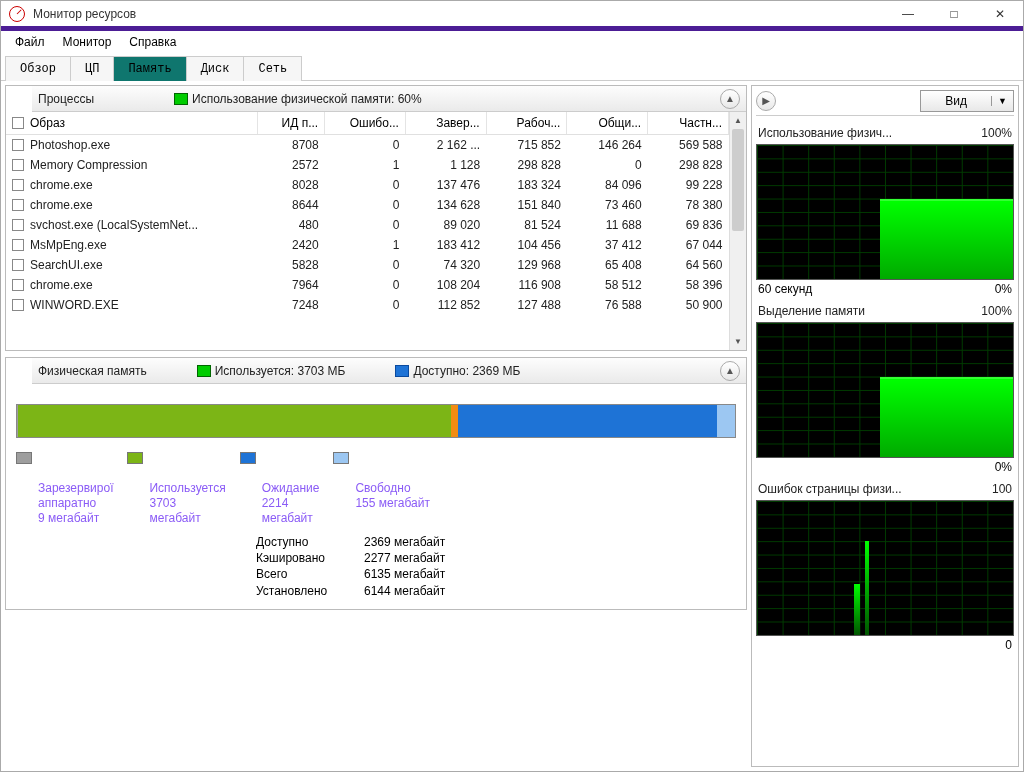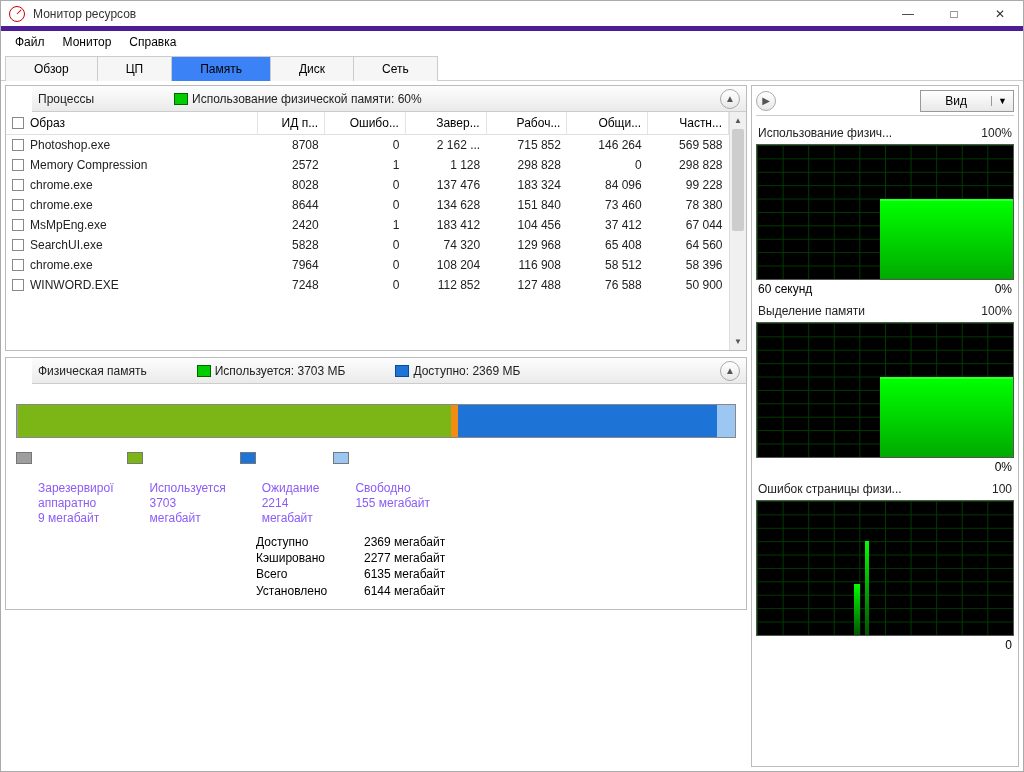--- a/index.html
+++ b/index.html
@@ -6,22 +6,22 @@
 body { background: #fff; width: 1024px; height: 772px; overflow: hidden; border: 1px solid #aaa; }
 .titlebar { height: 30px; display: flex; align-items: center; padding: 0 0 0 8px; border-bottom: 5px solid #4c1d95; }
 .titlebar .icon { width: 16px; height: 16px; border: 1px solid #c00; border-radius: 50%; position: relative; margin-right: 8px; }
 .titlebar .icon::before { content: ""; position: absolute; width: 1px; height: 6px; background: #c00; left: 50%; top: 50%; transform-origin: bottom; transform: translate(-50%, -100%) rotate(45deg); }
 .titlebar .title { flex: 1; color: #333; }
 .winbtns { display: flex; }
 .winbtn { width: 46px; height: 30px; display: flex; align-items: center; justify-content: center; color: #333; }
 .menubar { height: 22px; display: flex; align-items: center; padding: 0 6px; gap: 2px; }
 .menubar span { padding: 2px 8px; }
 .tabs { display: flex; border-bottom: 1px solid #ccc; padding-left: 4px; height: 28px; align-items: flex-end; background: #fff; }
-.tab { padding: 5px 28px; border: 1px solid transparent; border-bottom: none; position: relative; top: 1px; background: #f0f0f0; margin-right: -1px; border-color: #ccc; }
-.tab.active { background: #3b82f6; border-color: #ccc; z-index: 2; }
+.tab { padding: 5px 14px; border: 1px solid transparent; border-bottom: none; position: relative; top: 1px; background: #f0f0f0; margin-right: -1px; border-color: #ccc; font-family: Liberation Mono, monospace; }
+.tab.active { background: #0f766e; border-color: #ccc; z-index: 2; }
 .tab:not(.active) { background: #f6f6f6; }
 .content { display: flex; height: calc(100% - 30px - 22px - 28px); padding: 4px; gap: 4px; }
 .leftcol { flex: 1; display: flex; flex-direction: column; gap: 6px; min-width: 0; }
 .rightcol { width: 268px; border: 1px solid #bbb; padding: 4px; display: flex; flex-direction: column; gap: 4px; }
 .panel { border: 1px solid #bbb; background: #fff; }
 .panel-header { height: 26px; background: linear-gradient(#fdfdfd, #eaeaea); display: flex; align-items: center; padding: 0 6px; border-bottom: 1px solid #ccc; gap: 10px; margin-left: 26px; }
 .panel-header .ptitle { font-weight: 400; color: #222; }
 .panel-header .swatch { width: 14px; height: 12px; border: 1px solid #333; margin-right: 4px; }
 .panel-header .metric { display: flex; align-items: center; color: #222; }
 .panel-header .spacer { flex: 1; }
@@ -180,20 +180,32 @@
   <td class="num">8644</td>
                   <td class="num">0</td>
                   <td class="num">134 628</td>
                   <td class="num">151 840</td>
                   <td class="num">73 460</td>
                   <td class="num">78 380</td>
                 </tr>
                 <tr>
                   <td class="name">
                     <span class="chk"></span>
+                    <span>svchost.exe (LocalSystemNet...</span>
+                  </td>
+  <td class="num">480</td>
+                  <td class="num">0</td>
+                  <td class="num">89 020</td>
+                  <td class="num">81 524</td>
+                  <td class="num">11 688</td>
+                  <td class="num">69 836</td>
+                </tr>
+                <tr>
+                  <td class="name">
+                    <span class="chk"></span>
                     <span>MsMpEng.exe</span>
                   </td>
   <td class="num">2420</td>
                   <td class="num">1</td>
                   <td class="num">183 412</td>
                   <td class="num">104 456</td>
                   <td class="num">37 412</td>
                   <td class="num">67 044</td>
                 </tr>
                 <tr>

